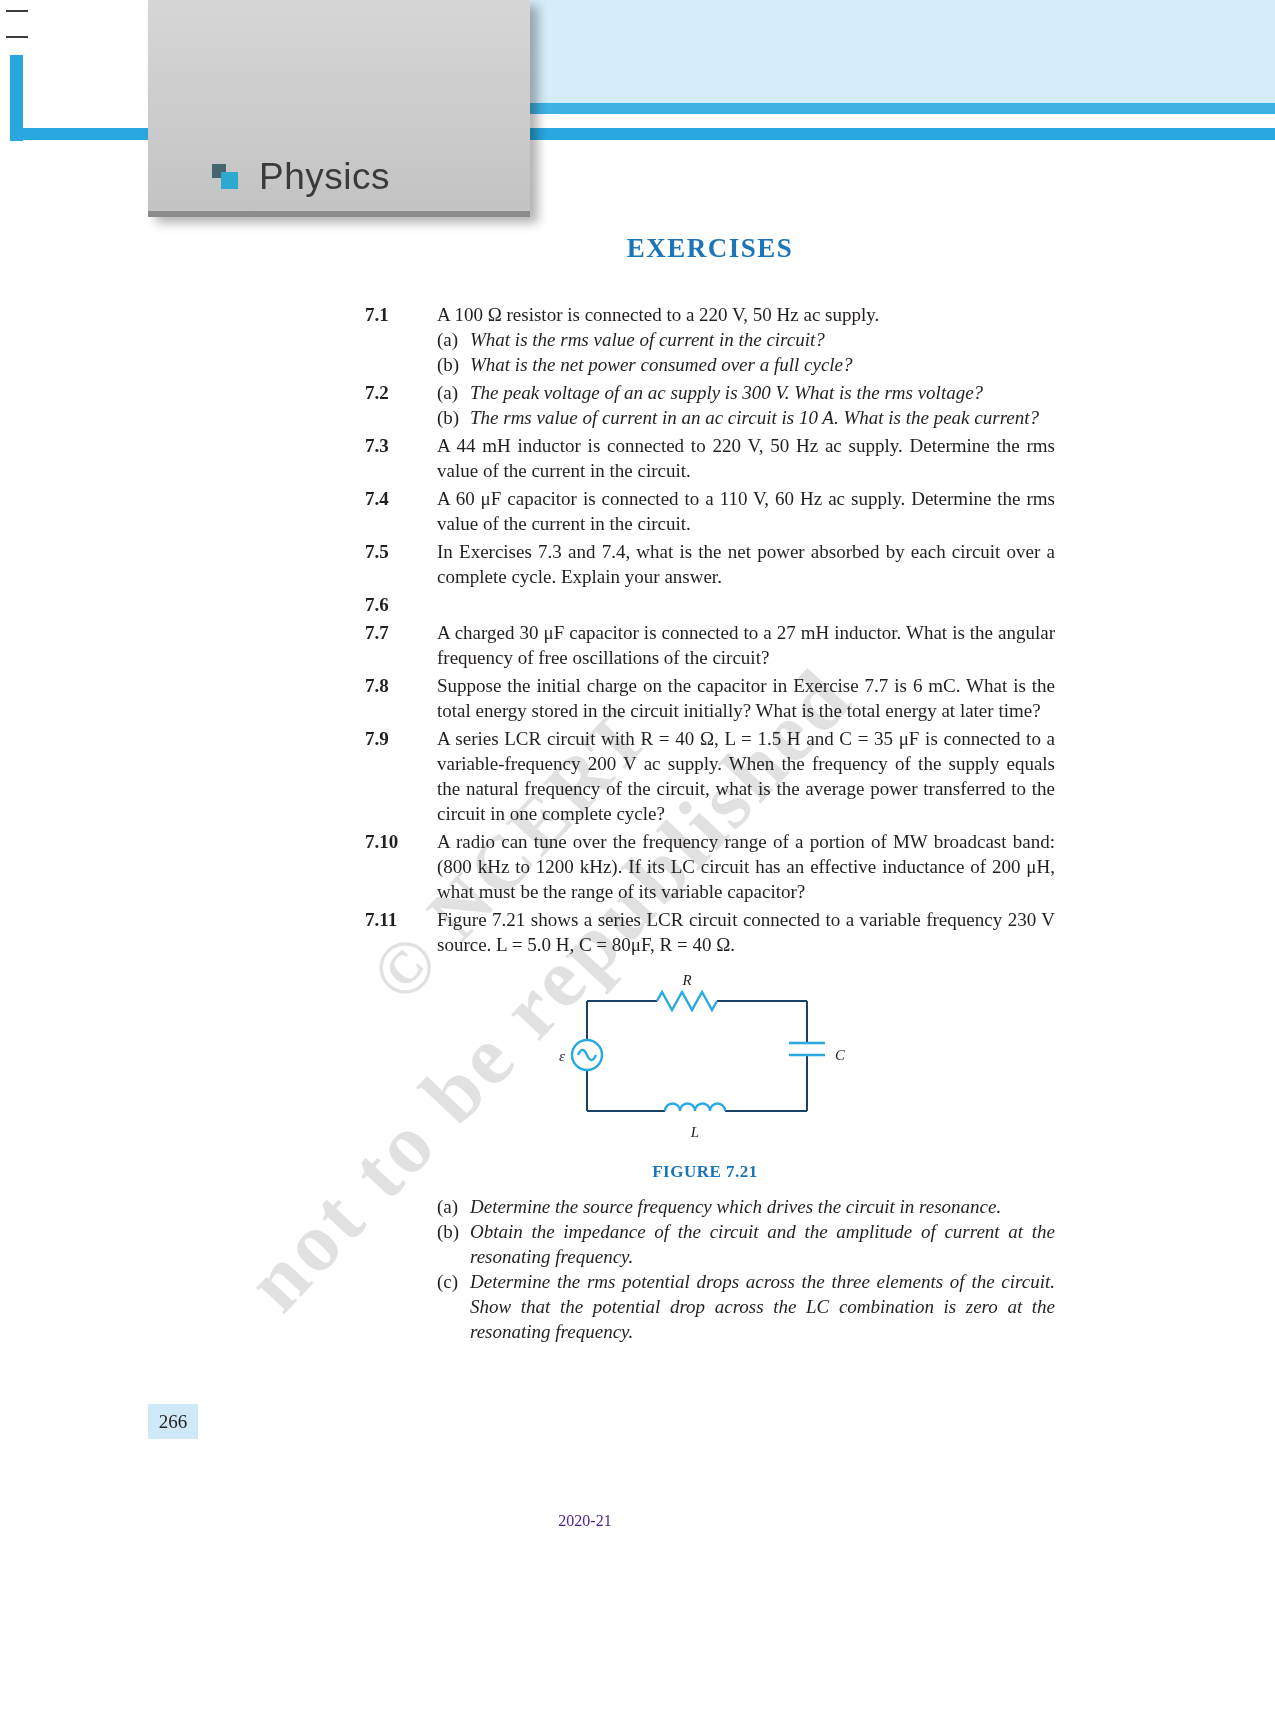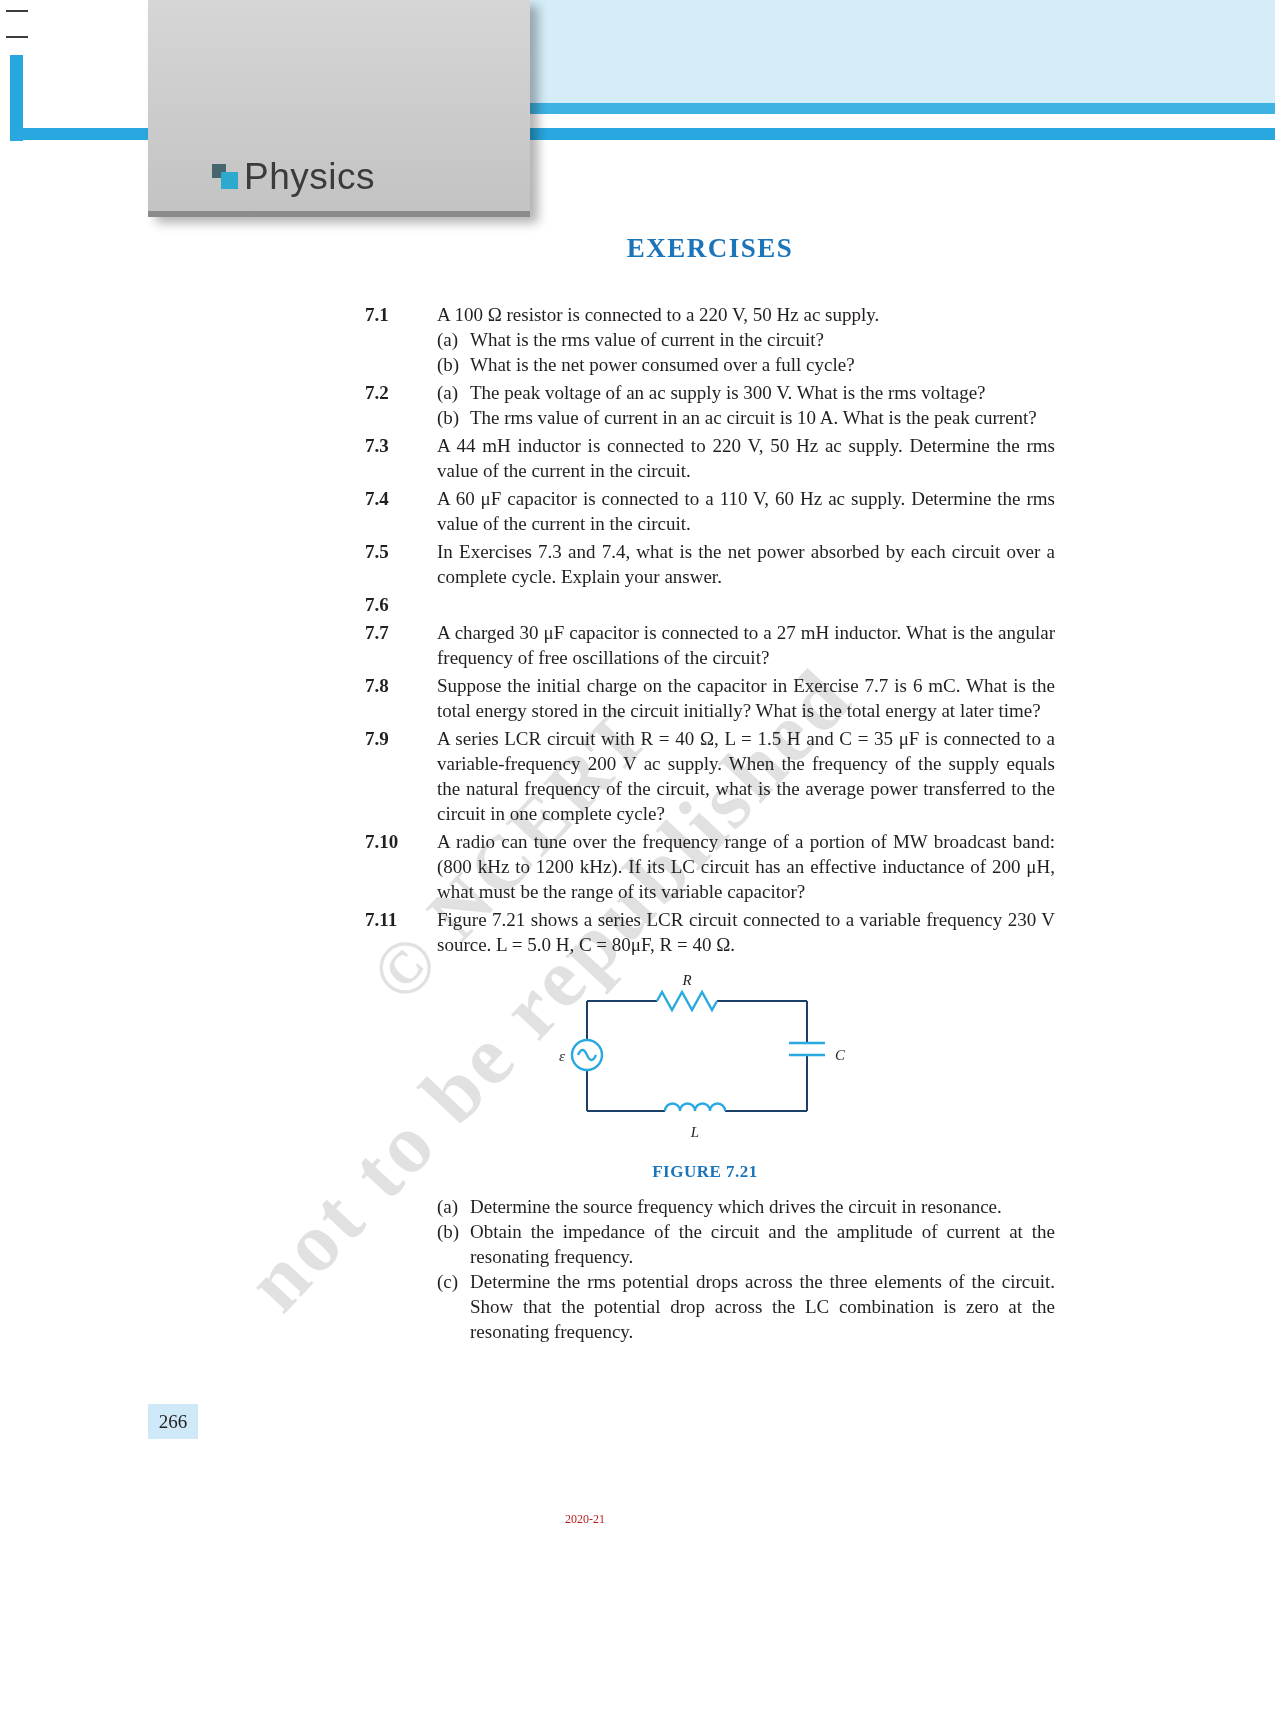--- a/index.html
+++ b/index.html
@@ -10,21 +10,21 @@
   
   .crop-mark { position:absolute; width:22px; height:2px; background:#3c3c3c; left:6px; }
   .crop-1 { top:10px; } .crop-2 { top:36px; }
   .left-bar { position:absolute; left:10px; top:55px; width:13px; height:86px; background:#29a8df; }
   .pale-band { position:absolute; left:148px; top:0; width:1127px; height:104px; background:#d5edf9; }
   .mid-stripe { position:absolute; left:530px; top:103px; width:745px; height:11px; background:#3fb2e4; }
   .bright-stripe { position:absolute; left:10px; top:128px; width:1265px; height:12px; background:#29a8df; }
   .gray-box { position:absolute; left:148px; top:0; width:382px; height:217px;
               background:linear-gradient(180deg,#d6d6d6,#c3c3c3);
               border-bottom:6px solid #8b8b8b; box-shadow:8px 6px 10px rgba(0,0,0,0.30); z-index:1; }
-  .physics-row { position:absolute; left:64px; top:156px; display:flex; align-items:center; }
+  .physics-row { position:absolute; left:64px; top:156px; display:flex; align-items:center; gap:15px; }
   .physics-icon { position:relative; width:32px; height:32px; }
   .sq1 { position:absolute; left:0; top:3px; width:14px; height:14px; background:#47656f; }
   .sq2 { position:absolute; left:9px; top:11px; width:17px; height:17px; background:#2da9cd; }
   .physics-label { font-family:"Liberation Sans", sans-serif; font-size:37px; color:#3b3b3b; letter-spacing:0.5px; }
 
   
   .watermark { position:absolute; color:#c9c9c9; opacity:0.55; font-weight:700;
                font-family:"Liberation Serif", serif; transform-origin:0 50%;
                z-index:1; white-space:nowrap; letter-spacing:4px; }
   .wm-1 { left:385px; top:945px; font-size:76px; transform:rotate(-47deg); }
@@ -34,35 +34,35 @@
   .content { position:absolute; left:365px; top:232px; width:690px; z-index:2;
              color:#231f20; font-size:19px; line-height:25px; }
   .section-title { text-align:center; color:#1b75bb; font-size:27px; font-weight:700;
                    letter-spacing:1.5px; margin-bottom:38px; line-height:32px; }
   .ex { display:flex; margin-bottom:3px; }
   .ex-num { width:72px; font-weight:700; flex:none; }
   .ex-body { flex:1; min-width:0; }
   .ex-text { text-align:justify; }
   .sub { display:flex; }
   .sub-label { width:33px; flex:none; }
-  .sub-text { flex:1; text-align:justify; }
+  .sub-text { flex:1; text-align:justify;font-style:italic; }
 
   
   .figure-block { margin:14px 82px 10px 0; text-align:center; }
   .circuit { width:300px; height:180px; }
   .wire { stroke:#1c3f68; stroke-width:2; fill:none; }
   .component { stroke:#2aa9e0; stroke-width:2.4; fill:none; }
   .circ-label { font-family:"Liberation Serif", serif; font-style:italic; font-size:15px; fill:#231f20; }
   .figure-caption { color:#1b75bb; font-weight:700; font-size:17px; margin-top:2px; letter-spacing:0.5px; }
 
   
   .page-num-box { position:absolute; left:148px; top:1404px; width:50px; height:35px; background:#cfe9f8;
                   z-index:2; text-align:center; line-height:35px; font-size:19px; color:#231f20; }
   .footer { position:absolute; left:0; top:1512px; width:1170px; text-align:center;
-            font-size:12px; color:#b91c1c; z-index:2; }
+            font-size:16px; color:#4c1d95; z-index:2; }
 </style>
 </head>
 <body>
 
 <div class="page">
 
   <div class="crop-mark crop-1"></div>
   <div class="crop-mark crop-2"></div>
   <div class="pale-band"></div>
   <div class="mid-stripe"></div>

